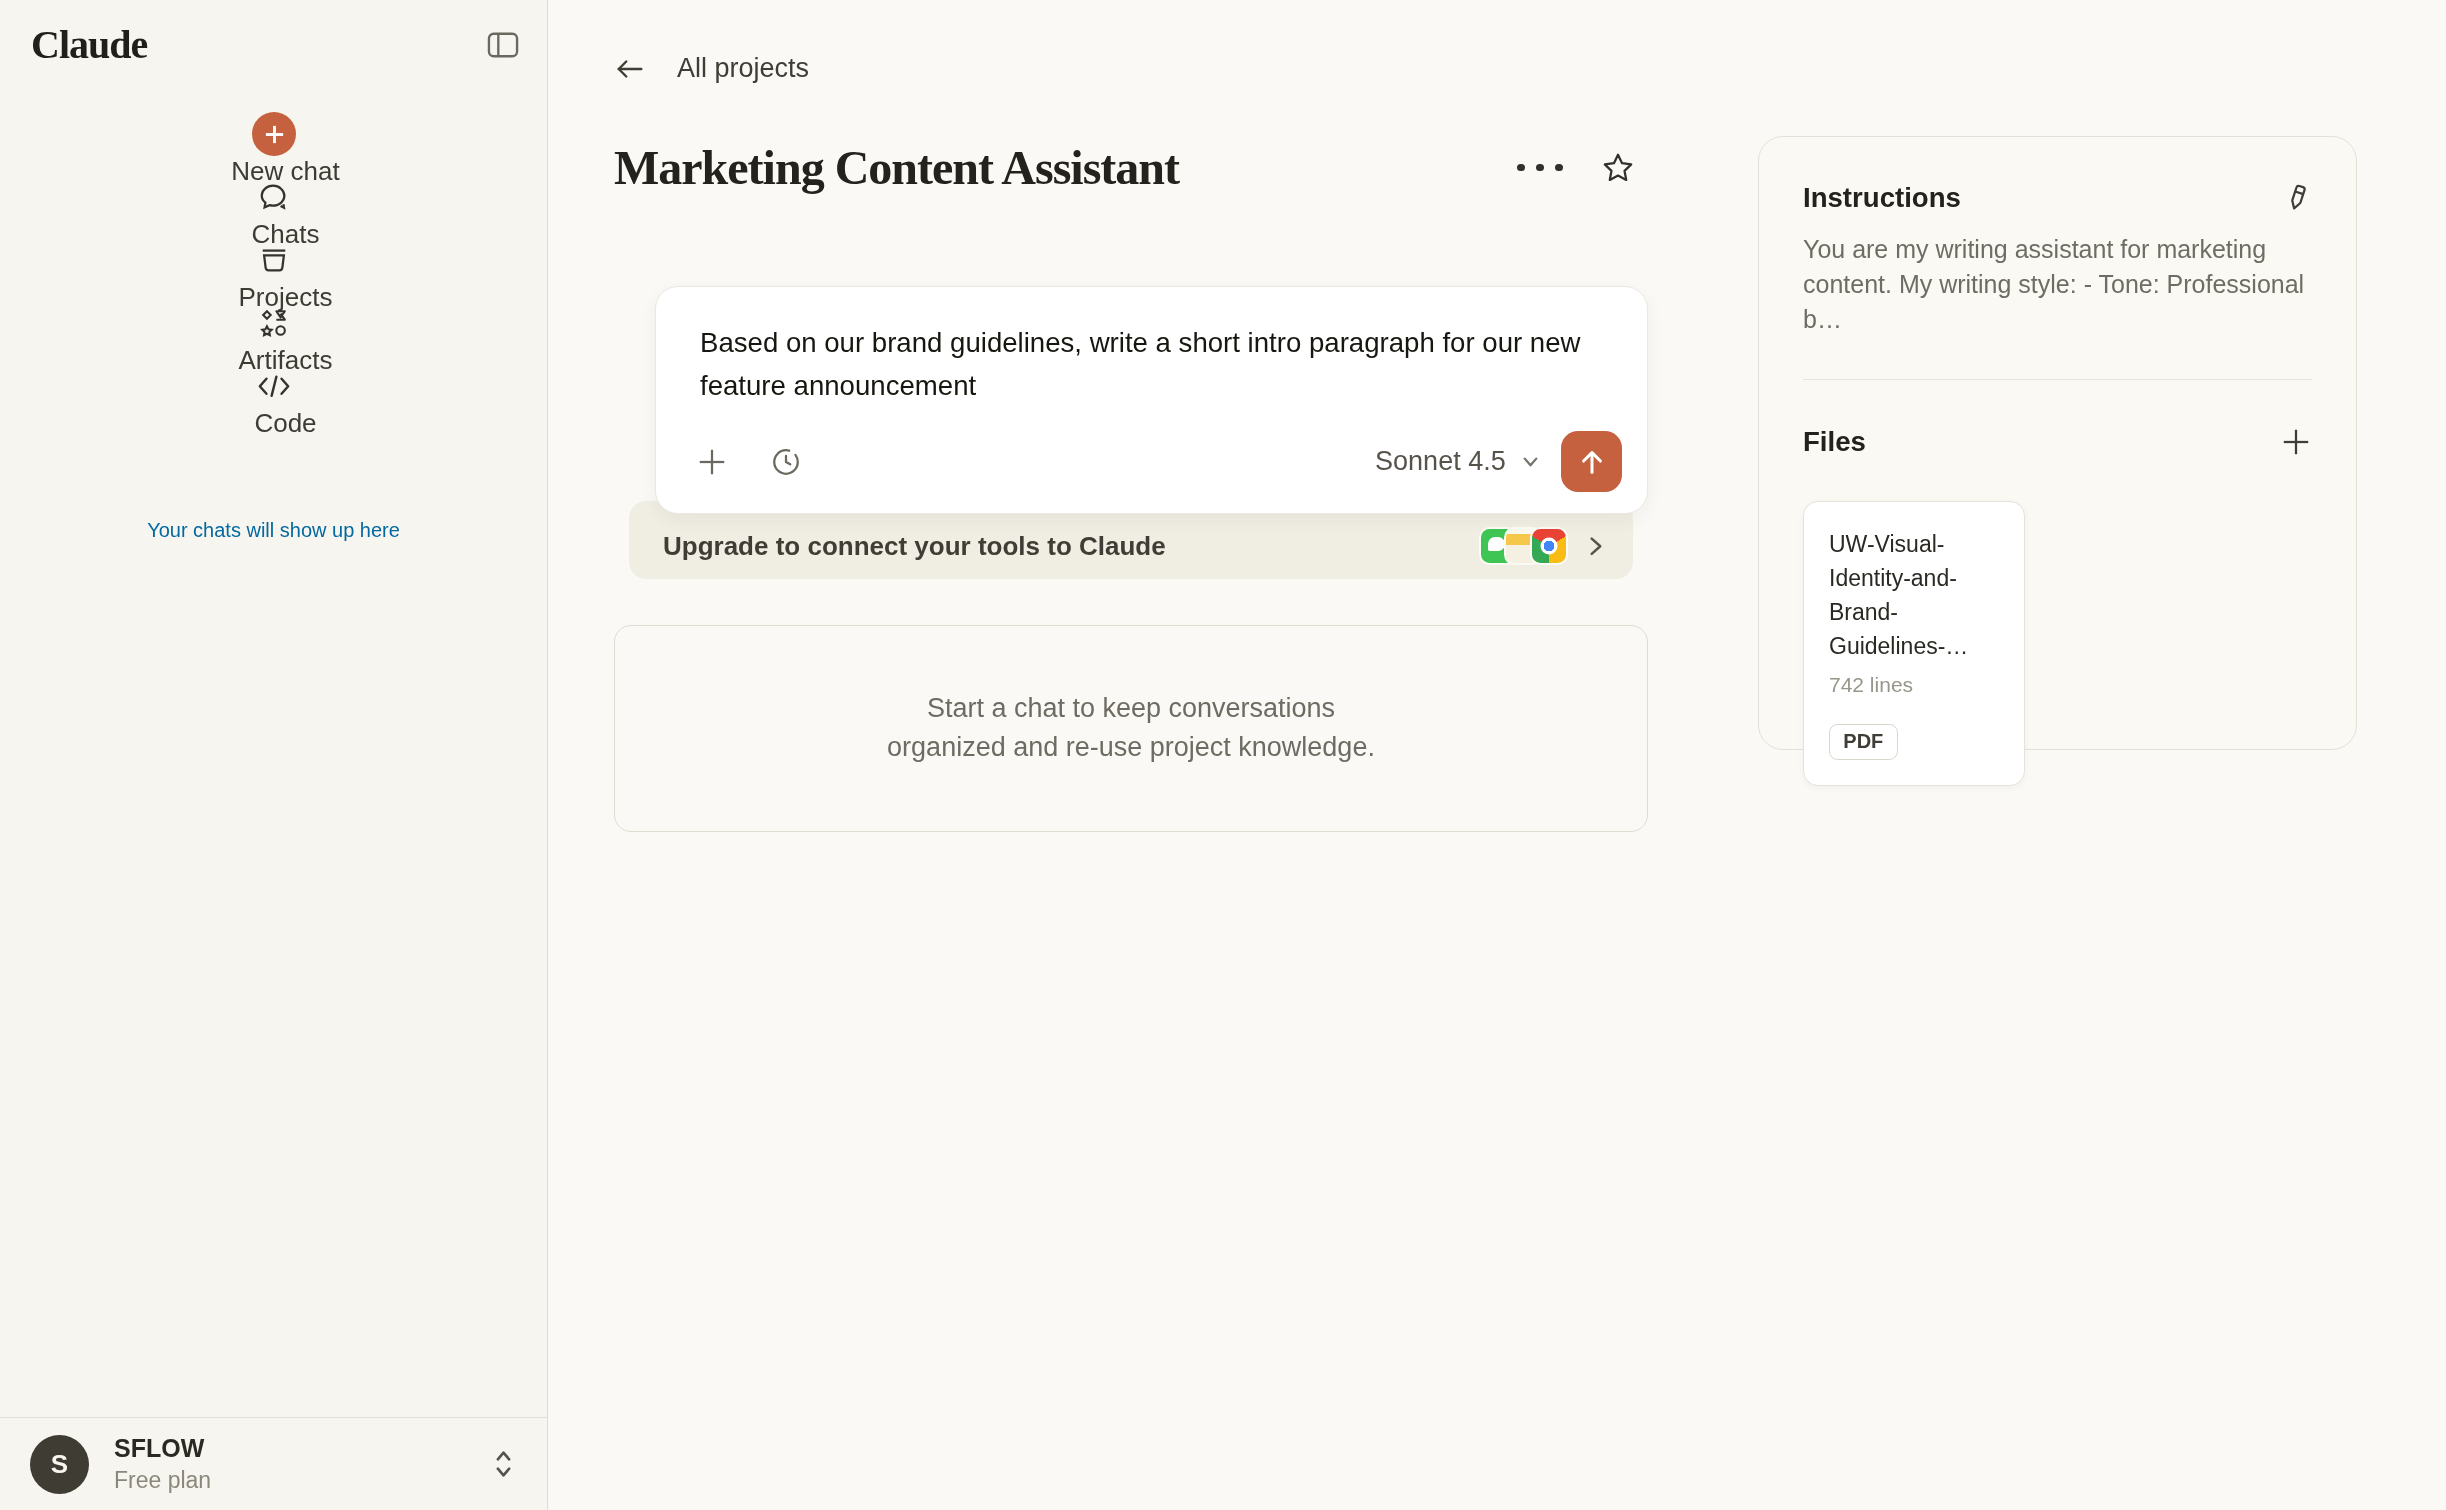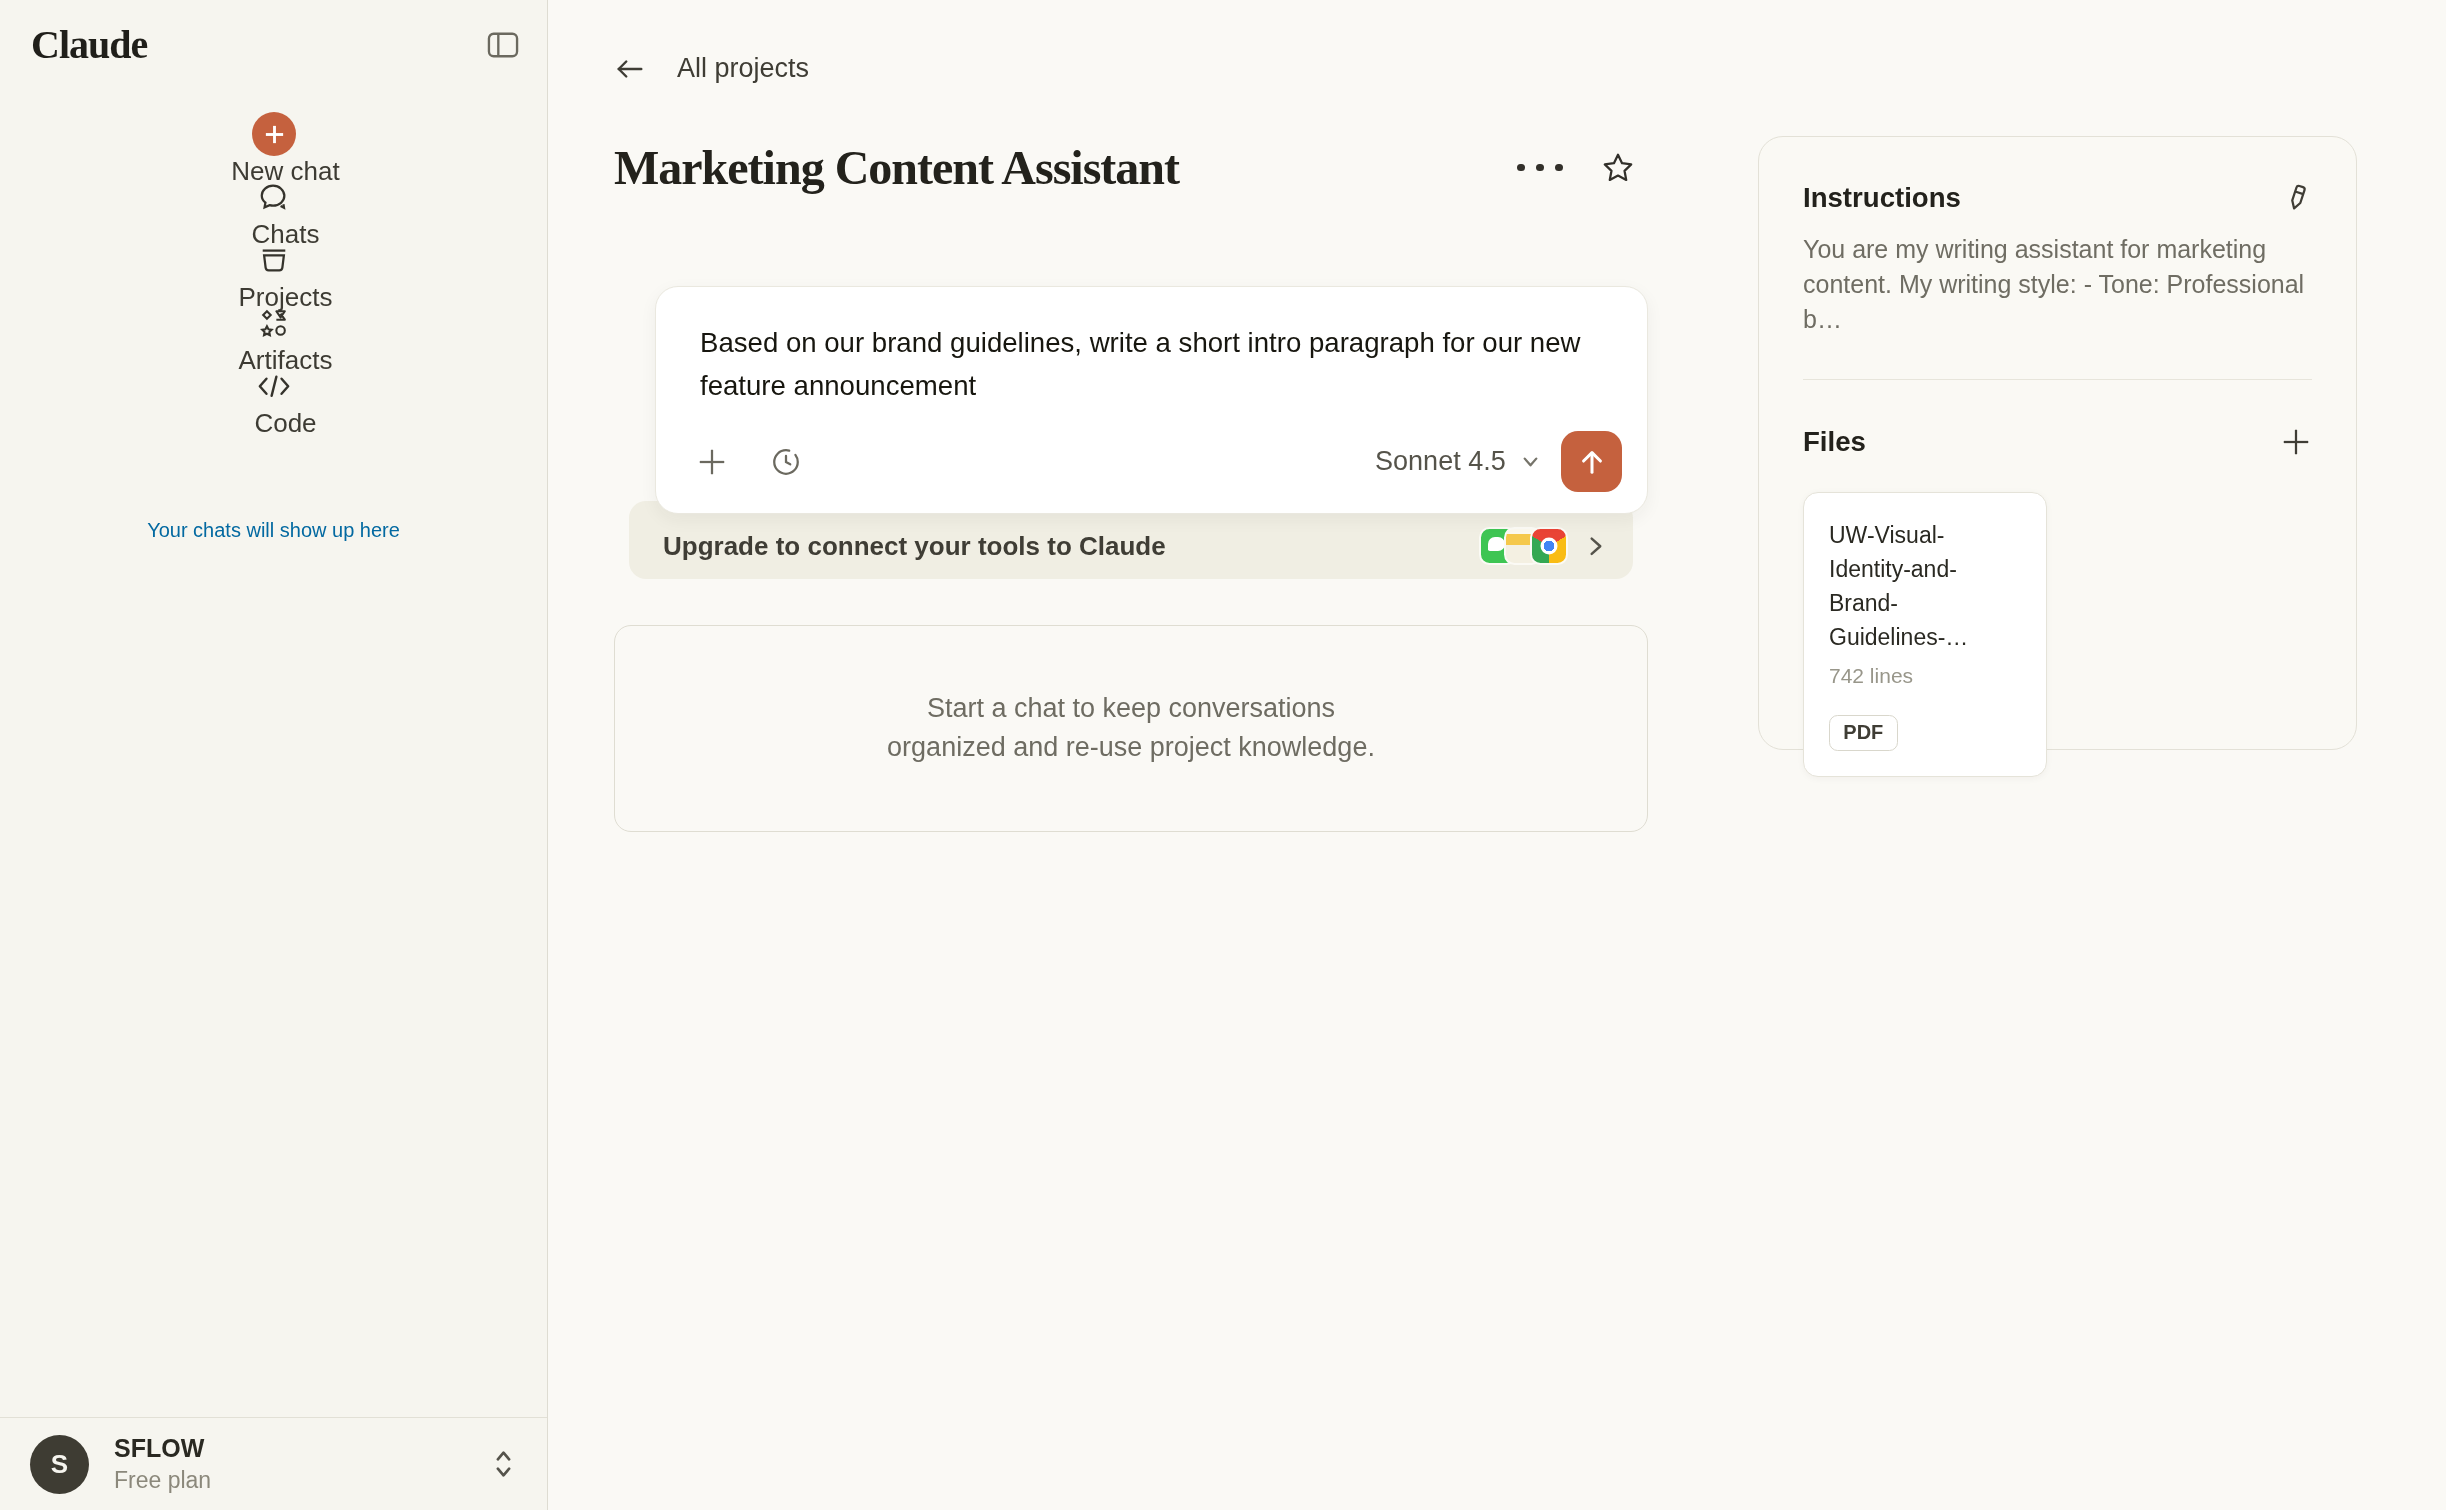--- a/index.html
+++ b/index.html
@@ -92,21 +92,21 @@
   .right-panel { position: absolute; left: 1210px; top: 136px; width: 599px; height: 614px;
                  border: 1.4px solid #E3E1D7; border-radius: 25px; background: #FAF9F4; }
   .panel-section { padding: 44px 44px 0; }
   .section-head { display: flex; align-items: center; }
   .section-title { font-size: 27.6px; font-weight: 700; color: #23221C; }
   .section-head .icon-btn { margin-left: auto; color: #3F3D35; }
   .instructions-body { margin-top: 17px; font-size: 25px; line-height: 35px; color: #6F6D63;
                        max-width: 518px; }
   .panel-divider { border: none; border-top: 1.4px solid #E7E5DB; margin-top: 42px; }
   .section-files { padding-top: 46px; }
-  .file-card { margin-top: 34px; width: 244px; background: #FFFFFF; border: 1.4px solid #E5E3D9;
+  .file-card { margin-top: 43px; width: 222px; background: #FFFFFF; border: 1.4px solid #E5E3D9;
                border-radius: 15px; padding: 25px; cursor: pointer;
                box-shadow: 0 1.9px 7.6px rgba(40, 38, 30, 0.04); }
   .file-name { font-size: 23px; line-height: 34px; color: #2A2922; overflow-wrap: break-word; }
   .file-meta { margin-top: 9.5px; font-size: 21px; color: #98968A; }
   .file-badge { display: inline-block; margin-top: 27px; border: 1.4px solid #D9D7CC;
                 border-radius: 8.6px; padding: 5.7px 13.3px; font-size: 20px; font-weight: 700;
                 color: #3F3D35; background: #FFFFFF; }
 
   svg { display: block; }
 </style>

